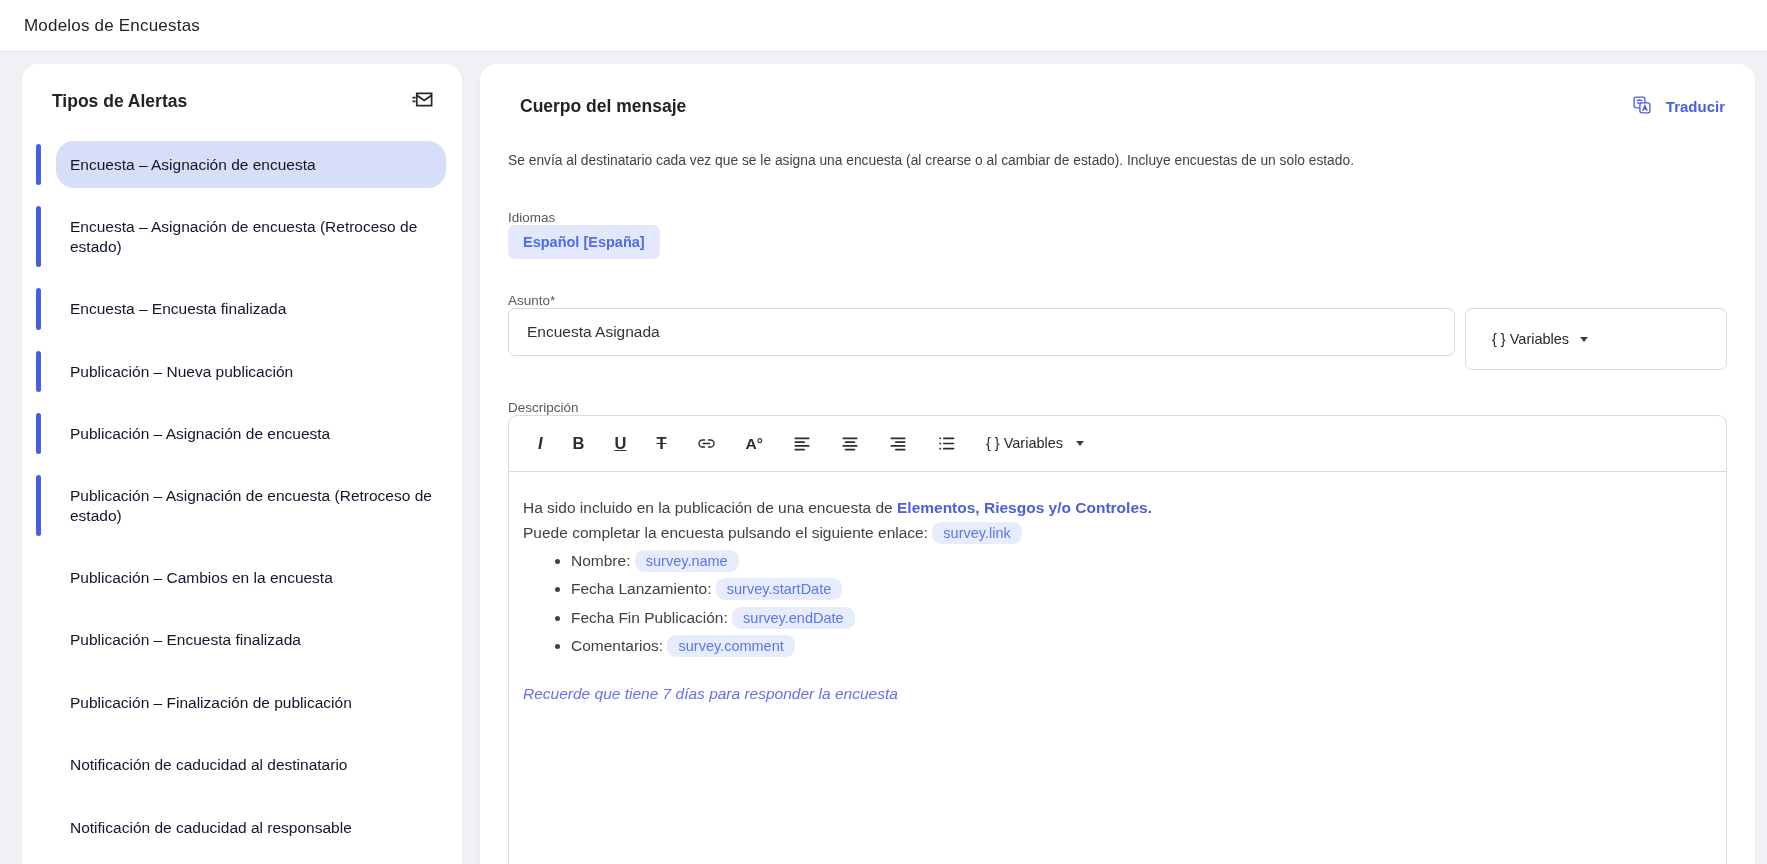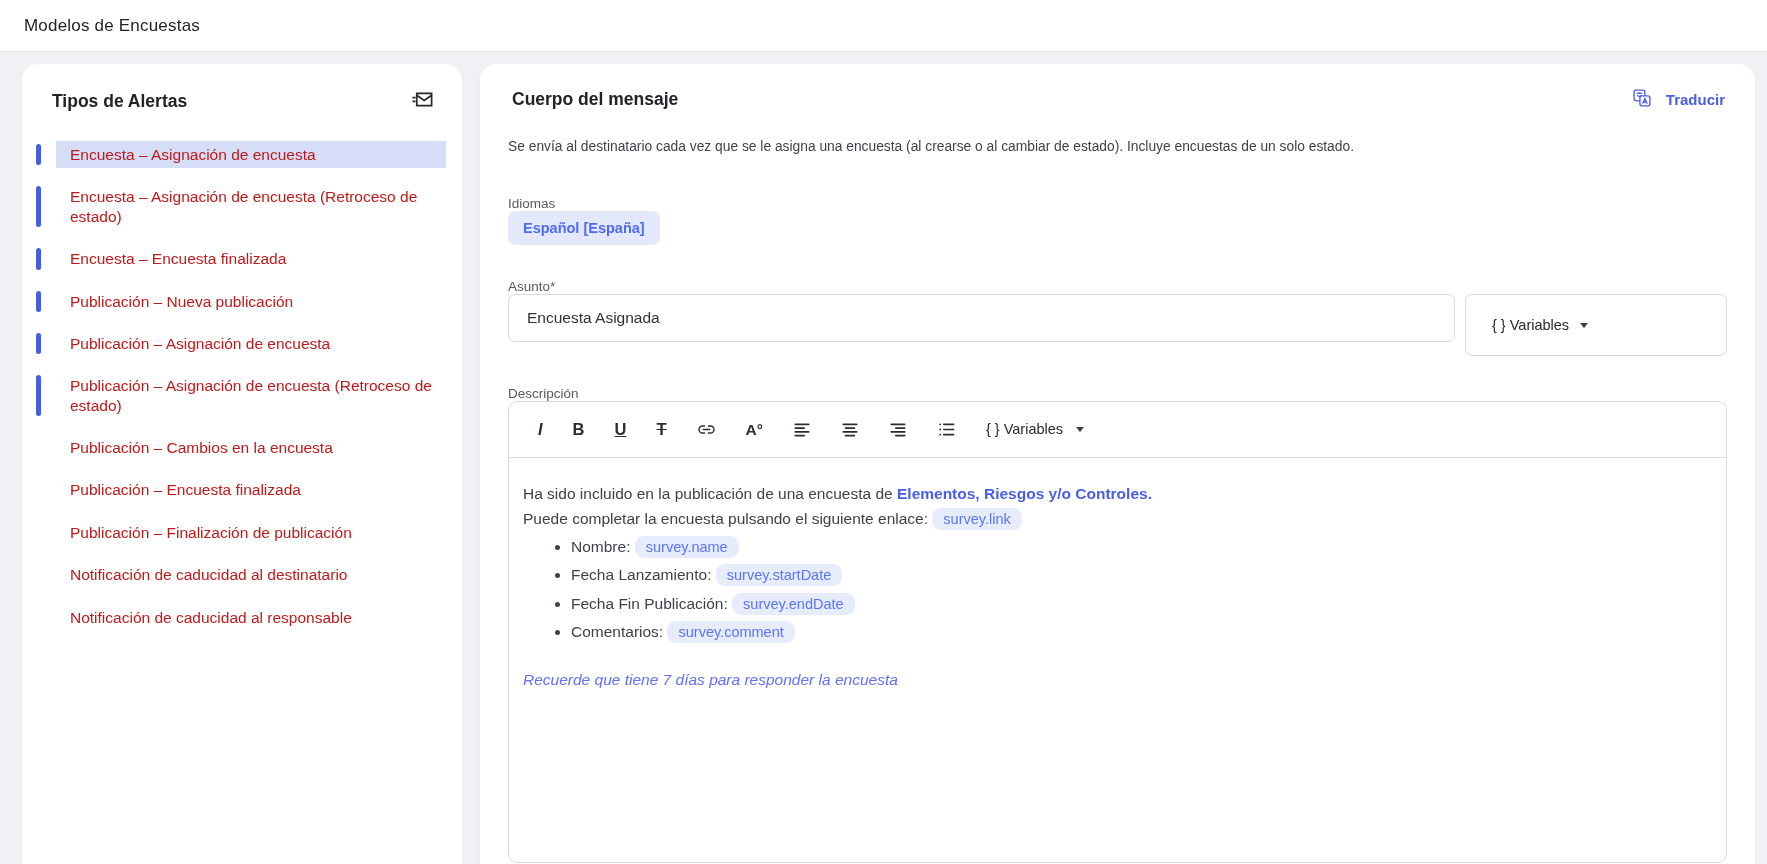--- a/index.html
+++ b/index.html
@@ -41,34 +41,34 @@
   
   .sidebar-card{width:440px;flex:none;height:830px;overflow:hidden;}
   .sidebar-header{
     display:flex;justify-content:space-between;align-items:center;
     padding:24px 28px 16px 30px;
     gap:17px;
   }
   .sidebar-title{font-size:17.5px;font-weight:700;color:#212327;margin:0;}
   .alert-list{list-style:none;margin:10px 0 0;padding:0;}
   .alert-item{
-    position:relative;margin:0 16px 15px 34px;padding:4px 14px;
-    border-radius:0;font-size:15.5px;color:#b91c1c;line-height:1.25;
+    position:relative;margin:0 16px 15px 34px;padding:14px 14px;
+    border-radius:18px;font-size:15.5px;color:#0f172a;line-height:1.25;
     cursor:pointer;
   }
   .alert-item.has-bar::before{
     content:"";position:absolute;left:-20px;top:3px;bottom:3px;width:5px;
     border-radius:4px;background:var(--bar);
   }
   .alert-item.selected{background:var(--selected-bg);}
 
   
   .main-card{flex:1;height:830px;padding:20px 28px;position:relative;overflow:hidden;}
   .main-header{display:flex;justify-content:space-between;align-items:center;}
-  .main-title{font-size:17.5px;font-weight:700;color:#212327;margin:4px;}
+  .main-title{font-size:17.5px;font-weight:700;color:#212327;margin:12px;}
   .translate-link{
     display:flex;align-items:center;gap:14px;border:none;background:none;
     color:var(--accent);font-size:15px;font-weight:600;cursor:pointer;
     font-family:inherit;padding:4px 2px;
   }
   .intro{margin:24px 0 0;font-size:13.8px;color:#3f4348;}
 
   .form{margin-top:32px;}
   .row{display:flex;margin-bottom:24px;flex-direction:column;}
   .row-label{width:168px;flex:none;font-size:13.5px;color:var(--muted);padding-top:10px;}

